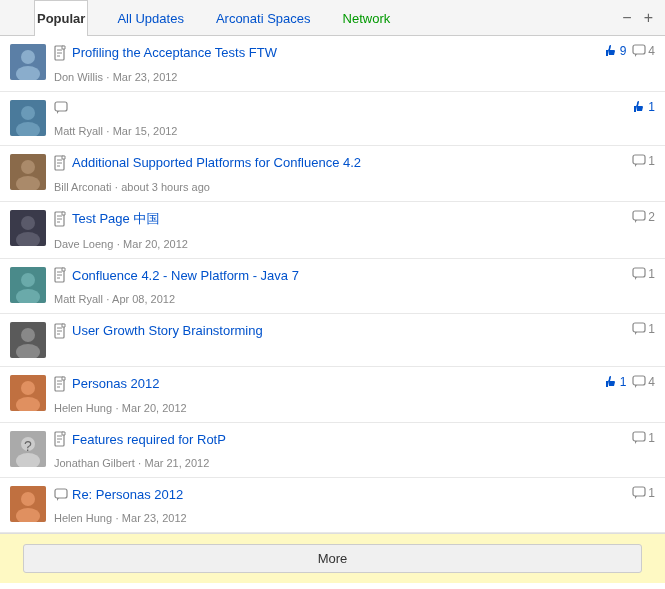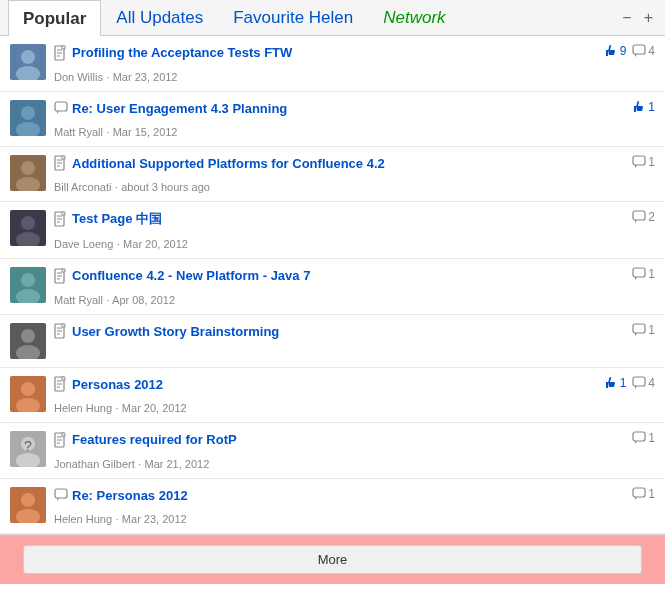--- a/index.html
+++ b/index.html
@@ -15,43 +15,43 @@
     
     .tab-bar {
       display: flex;
       align-items: center;
       border-bottom: 1px solid #ccc;
       background: #f5f5f5;
       padding: 0 8px;
       height: 36px;
     }
     .tab {
-      padding: 6px 14px;
+      padding: 6px 2px;
       cursor: pointer;
-      font-size: 17px;
+      font-size: 13px;
       color: #0052cc;
       border: 1px solid transparent;
       border-bottom: none;
       white-space: nowrap;
       background: transparent;
       height: 36px;
       display: flex;
       align-items: center;
+      margin-left: 26px;
     }
     .tab.active {
       background: #fff;
       border-color: #ccc;
       border-bottom-color: #fff;
       color: #333;
       font-weight: bold;
       margin-bottom: -1px;
     }
     .tab.network {
       color: #009900;
-      font-style: italic;
     }
     .tab-spacer { flex: 1; }
     .tab-controls {
       display: flex;
       gap: 4px;
       align-items: center;
     }
     .tab-control-btn {
       color: #666;
       font-size: 16px;
@@ -87,21 +87,21 @@
     }
 
     .feed-content {
       flex: 1;
       min-width: 0;
     }
 
     .feed-title {
       color: #0052cc;
       font-size: 13px;
-      font-weight: bold;
+      font-weight: normal;
       cursor: pointer;
       text-decoration: none;
       vertical-align: middle;
       text-align: right;
     }
 
     .feed-meta {
       color: #888;
       font-size: 11px;
       margin-top: 10px;
@@ -123,41 +123,41 @@
       font-size: 12px;
       white-space: nowrap;
     }
     .action-btn.liked { color: #0052cc; }
 
     
     .more-container {
       padding: 10px;
       text-align: center;
       border-top: 1px solid #ddd;
-      background: #fca5a5;
+      background: #fef9c3;
     }
     .more-btn {
       background: #f0f0f0;
       border: 1px solid #ccc;
       border-radius: 3px;
       padding: 6px 20px;
       font-size: 13px;
       color: #333;
       cursor: pointer;
       width: 96%;
     }
   </style>
 </head>
 <body>
 
 <div class="tab-bar">
 
   <div class="tab active">Popular</div>
     <div class="tab">All Updates</div>
-    <div class="tab">Favourite Helen</div>
+    <div class="tab">Arconati Spaces</div>
     <div class="tab network" style="color: rgb(0, 153, 0);">Network</div>
     <div class="tab-spacer"></div>
   <div class="tab-controls">
     <span class="tab-control-btn">−</span>
     <span class="tab-control-btn">+</span>
   </div>
 </div>
 
 <div class="feed-list">
 
@@ -200,21 +200,21 @@
         <svg width="36" height="36" viewBox="0 0 36 36">
           <rect width="36" height="36" fill="#4a7a9b"></rect>
           <circle cx="18" cy="13" r="7" fill="#6a9ab8"></circle>
           <ellipse cx="18" cy="30" rx="12" ry="8" fill="#6a9ab8"></ellipse>
         </svg>
       </div>
       <div class="feed-content">
         <div><svg width="14" height="14" viewBox="0 0 14 14" style="display:inline-block;vertical-align:middle;margin-right:4px">
             <rect x="1" y="1" width="12" height="9" rx="2" fill="none" stroke="#888" stroke-width="1.2"></rect>
             <polygon points="3,10 5,10 3,13" fill="#888"></polygon>
-          </svg><a class="feed-title" href="#">Re: User Engagement 4.3 Planning</a></div>
+          </svg></div>
         <div class="feed-meta">Matt Ryall · Mar 15, 2012</div>
       </div>
       <div class="feed-actions">
         <div class="action-btn liked">
           <svg width="14" height="14" viewBox="0 0 14 14" style="display:inline-block;vertical-align:middle">
             <path d="M2 6h2v6H2zM4 6c0 0 1-1 1-3s2-2 2-2 0 2-1 5h4c1 0 1 1 1 1l-1 4H5L4 6z" fill="#0052cc"></path>
           </svg>
           <span style="color:#0052cc">1</span>
         </div>
       </div>

